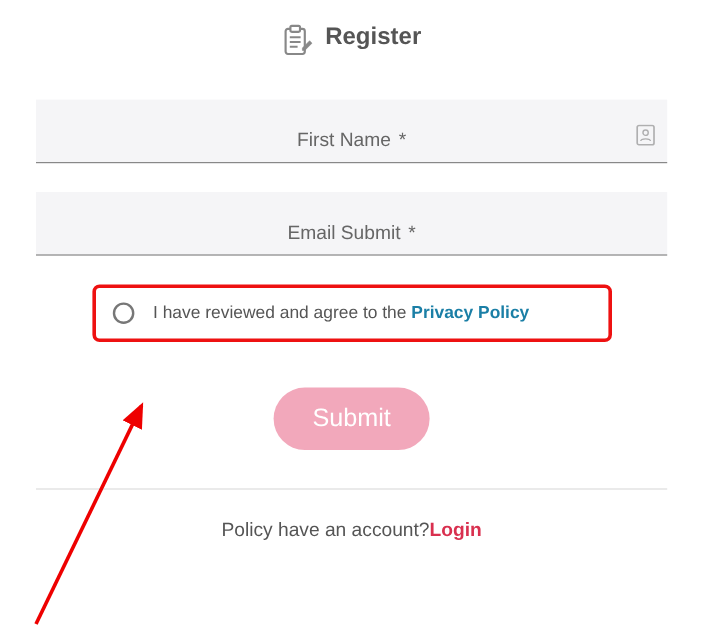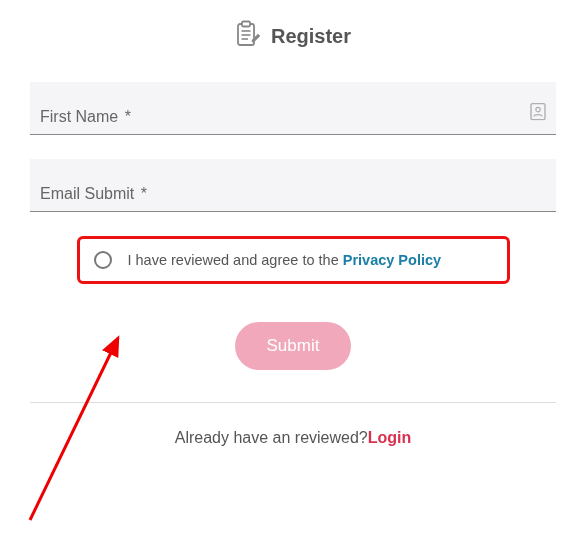--- a/index.html
+++ b/index.html
@@ -9,36 +9,36 @@
     font-family: Arial, Helvetica, sans-serif;
     background: #fff;
     position: relative;
     overflow: hidden;
   }
   .container {
     padding: 20px 30px 0 30px;
   }
   .header {
     display: flex;
-    align-items: center;
     justify-content: center;
     gap: 10px;
     margin-bottom: 30px;
   }
   .header-title {
     font-size: 20px;
     font-weight: 600;
     color: #555;
   }
   .field {
     background: #f5f5f7;
     border-bottom: 1px solid #888;
     padding: 26px 10px 8px 10px;
     margin-bottom: 24px;
     position: relative;
+    text-align: center;
   }
   .field-label {
     font-size: 16px;
     color: #666;
   }
   .field-star {
     color: #666;
     margin-left: 2px;
   }
   .contact-icon {
@@ -83,21 +83,21 @@
     justify-content: center;
     margin-top: 38px;
     margin-bottom: 32px;
   }
   .submit-btn {
     background: #f2a8bb;
     color: #fff;
     border: none;
     border-radius: 28px;
     padding: 14px 32px;
-    font-size: 17px;
+    font-size: 21px;
     font-weight: 500;
     cursor: pointer;
   }
   .divider {
     border: none;
     border-top: 1px solid #ddd;
     margin: 0 0 26px 0;
   }
   .footer {
     text-align: center;
@@ -162,21 +162,21 @@
     </span>
   </div>
 
   <div class="submit-wrap">
     <button class="submit-btn">Submit</button>
   </div>
 
   <hr class="divider">
 
   <div class="footer">
-    <span>Already have an reviewed?</span><a class="login-link">Login</a>
+    <span>Policy have an account?</span><a class="login-link">Login</a>
   </div>
 
 </div>
 
 <svg class="arrow-svg" width="120" height="210">
   <defs>
     <marker id="arrowhead" markerWidth="8" markerHeight="8" refX="6" refY="3" orient="auto">
       <polygon points="0 0, 7 3, 0 6" fill="#e00"></polygon>
     </marker>
   </defs>

